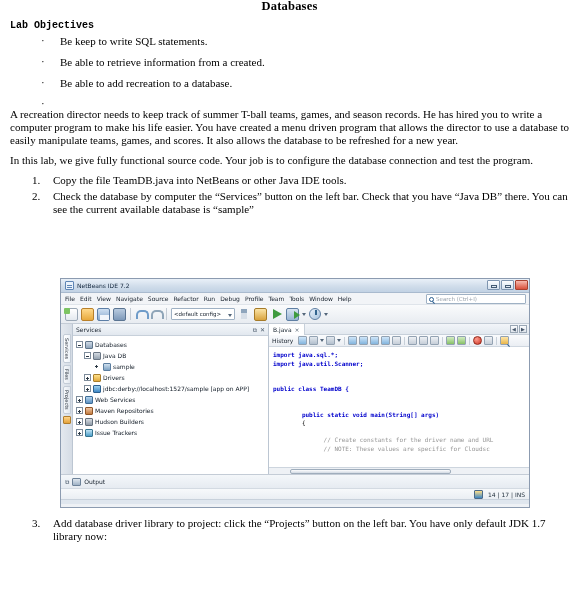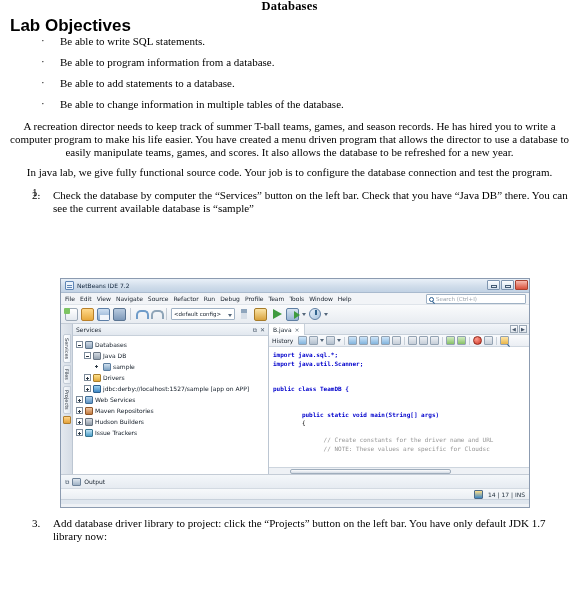--- a/index.html
+++ b/index.html
@@ -12,37 +12,37 @@
     overflow:hidden;
   }
   .page { position:relative; width:579px; height:610px; padding:0 10px; }
 
   .doc-title {
     text-align:center; font-weight:bold; font-size:12.5px;
     font-family:"Liberation Serif", serif;
     margin:0; padding-top:0px; line-height:12px; letter-spacing:.2px;
   }
   h2.sec {
-    font-size:17px; font-weight:bold; margin:6px 0 2px 0;
-    font-family:Liberation Sans, sans-serif; line-height:15px;
+    font-size:10px; font-weight:bold; margin:6px 0 2px 0;
+    font-family:Liberation Mono, monospace; line-height:15px;
   }
   h2.sec.tight { margin-top:9px; }
 
   ul.bullets { list-style:none; margin:0 0 0 0; padding:0; }
   ul.bullets li {
     position:relative; font-size:11px; line-height:12px;
     padding:0 0 9px 50px;
   }
   ul.bullets li .dot {
     position:absolute; left:31px; top:-1px; font-size:11px;
   }
 
   p.body {
     font-size:11px; line-height:13px; margin:0 0 7px 0;
-    text-align:center;
+    text-align:left;
   }
   p.body.first { margin-top:1px; }
 
   ol.steps { list-style:none; margin:1px 0 0 0; padding:0; counter-reset:st; }
   ol.steps > li {
     position:relative; font-size:11px; line-height:13px;
     padding:0 0 2px 43px; margin-bottom:1px;
   }
   ol.steps > li .num { position:absolute; left:22px; top:0; }
 
@@ -250,31 +250,31 @@
 </style>
 </head>
 <body>
 
 <div class="page">
 
   <div class="doc-title">Databases</div>
 
   <h2 class="sec">Lab Objectives</h2>
   <ul class="bullets">
-    <li><span class="dot">·</span><span>Be able to write SQL statements.</span></li>
-    <li><span class="dot">·</span><span>Be able to program information from a database.</span></li>
-    <li><span class="dot">·</span><span>Be able to add statements to a database.</span></li>
-    <li><span class="dot">·</span><span>Be able to change information in multiple tables of the database.</span></li>
+    <li><span class="dot">·</span><span>Be keep to write SQL statements.</span></li>
+    <li><span class="dot">·</span><span>Be able to retrieve information from a created.</span></li>
+    <li><span class="dot">·</span><span>Be able to add recreation to a database.</span></li>
+    <li><span class="dot">·</span></li>
   </ul>
 
   <p class="body first">A recreation director needs to keep track of summer T-ball teams, games, and season records. He has hired you to write a computer program to make his life easier. You have created a menu driven program that allows the director to use a database to easily manipulate teams, games, and scores. It also allows the database to be refreshed for a new year.</p>
-  <p class="body">In java lab, we give fully functional source code. Your job is to configure the database connection and test the program.</p>
+  <p class="body">In this lab, we give fully functional source code. Your job is to configure the database connection and test the program.</p>
 
   <ol class="steps">
-    <li><span class="num">1.</span></li>
+    <li><span class="num">1.</span><span>Copy the file TeamDB.java into NetBeans or other Java IDE tools.</span></li>
     <li><span class="num">2.</span><span>Check the database by computer the “Services” button on the left bar. Check that you have “Java DB” there. You can see the current available database is “sample”</span></li>
   </ol>
 
   <div class="nb-shot">
 
     <div class="nb-titlebar">
       <div class="nb-ico-app"></div>
       <div class="nb-title-text">NetBeans IDE 7.2</div>
       <div class="winbtns">
         <div class="winbtn">

